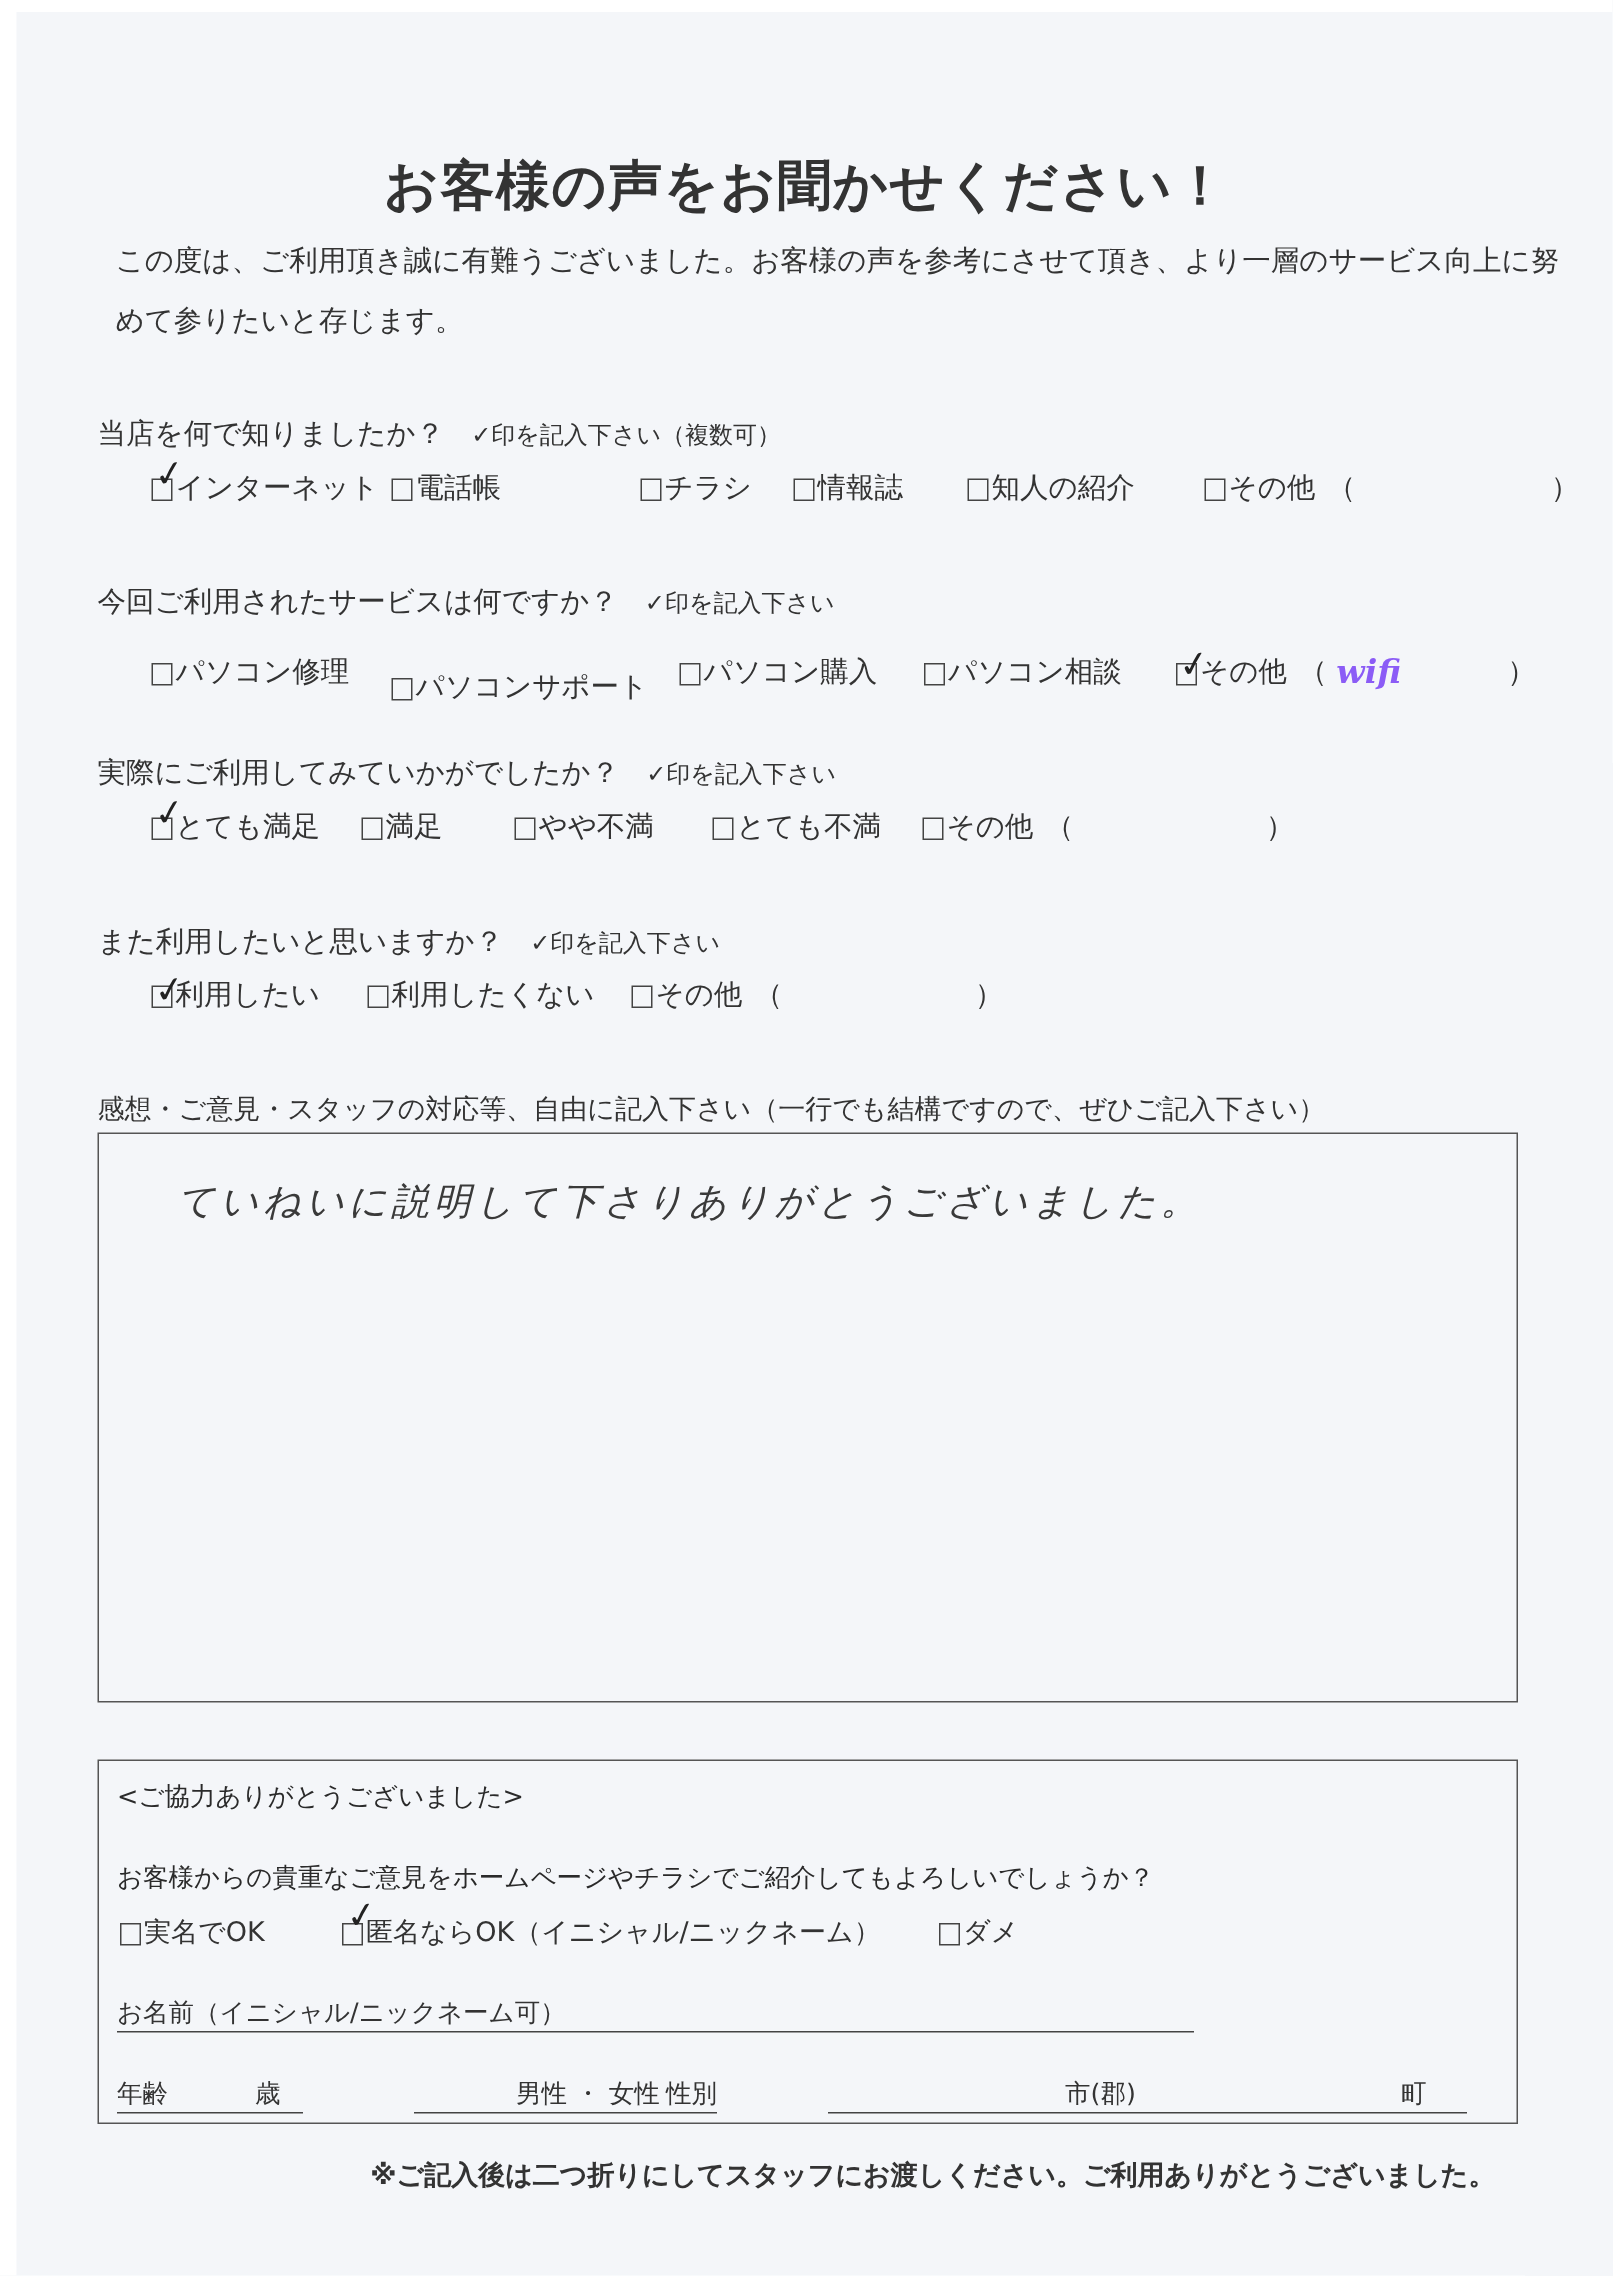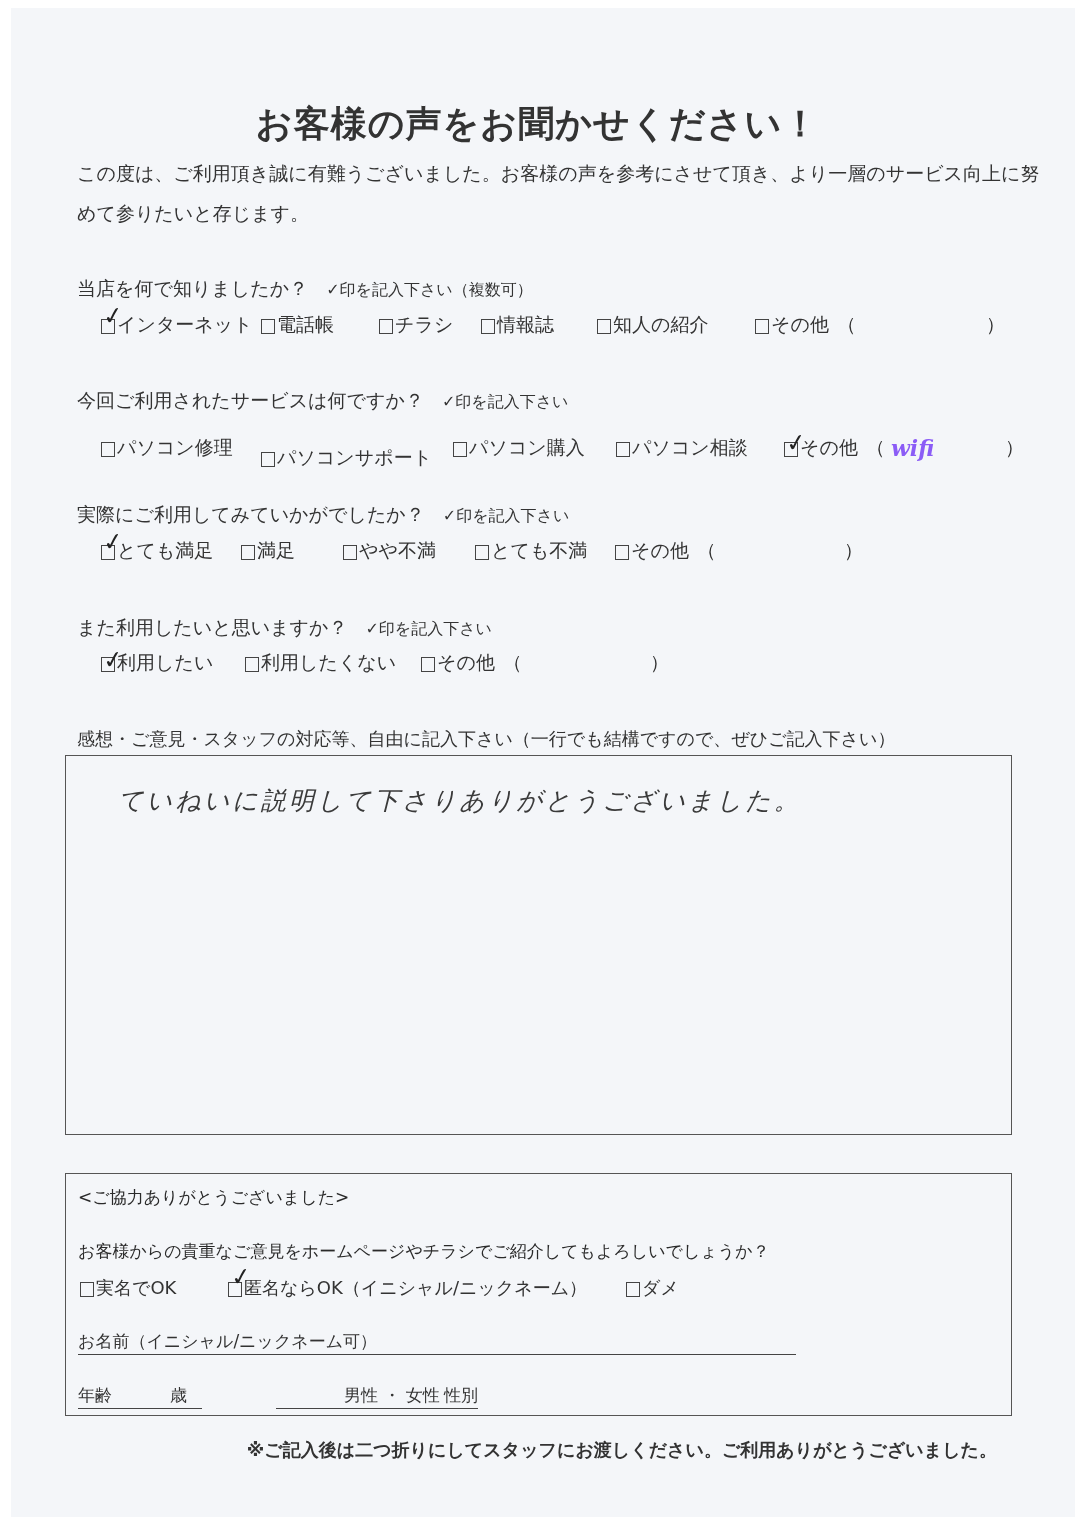--- a/index.html
+++ b/index.html
@@ -11,21 +11,21 @@
     .paper {
       position: absolute; left: 11px; top: 8px; width: 1064px; height: 1509px;
       background: #f4f6f9;
     }
     .abs { position: absolute; white-space: nowrap; }
     .title {
       left: 0; width: 1075px; top: 100px; text-align: center;
       font-size: 36px; font-weight: bold; color: #333; letter-spacing: 1px;
     }
     .intro { left: 77px; font-size: 19px; color: #333; }
-    .q { left: 77px; font-size: 19px; color: #333; }
+    .q { left: 65px; font-size: 19px; color: #333; }
     .q .hint { font-size: 16px; margin-left: 18px; }
     .opts { font-size: 19px; color: #333; display: flex; align-items: center; }
     .opt { display: inline-flex; align-items: center; position: relative; }
     .box {
       display: inline-block; width: 14px; height: 15px; border: 1.3px solid #444;
       margin-right: 2px; position: relative; box-sizing: border-box; top: 1px;
     }
     .tick {
       position: absolute; font-size: 24px; color: #222; left: 1px; top: -18px;
       font-family: "DejaVu Sans", sans-serif; transform: rotate(-8deg);
@@ -69,21 +69,21 @@
   <span class="opt" style="width:160px;">
       <span class="box">
         <span class="tick">✓</span>
       </span>
       <span>インターネット</span>
     </span>
   <span class="opt" style="width:118px;">
       <span class="box"></span>
       <span>電話帳</span>
     </span>
-  <span class="opt" style="width:102px;">
+  <span class="opt" style="width:102px;margin-left:48px;">
       <span class="box"></span>
       <span>チラシ</span>
     </span>
   <span class="opt" style="width:116px;text-align:right;">
       <span class="box"></span>
       <span>情報誌</span>
     </span>
   <span class="opt" style="width:158px;">
       <span class="box"></span>
       <span>知人の紹介</span>
@@ -210,15 +210,19 @@
     <span>お名前（イニシャル/ニックネーム可）</span>
   </div>
   <div class="line-field" style="left:12px; top:210px; width:124px; height:24px;">
     <span>年齢</span>
     <span style="position:absolute; left:92px;">歳</span>
   </div>
   <div class="line-field" style="left:210px; top:210px; width:202px; height:24px;text-align:right;">
     <span>性別</span>
     <span style="position:absolute; left:68px;">男性 ・ 女性</span>
   </div>
+  <div class="line-field" style="left:486px; top:210px; width:426px; height:24px;">
+    <span style="position:absolute; left:158px;">市(郡)</span>
+    <span style="position:absolute; left:382px;">町</span>
+  </div>
 </div>
 
 <div class="abs footer-note">※ご記入後は二つ折りにしてスタッフにお渡しください。ご利用ありがとうございました。</div>
 
 </body></html>

